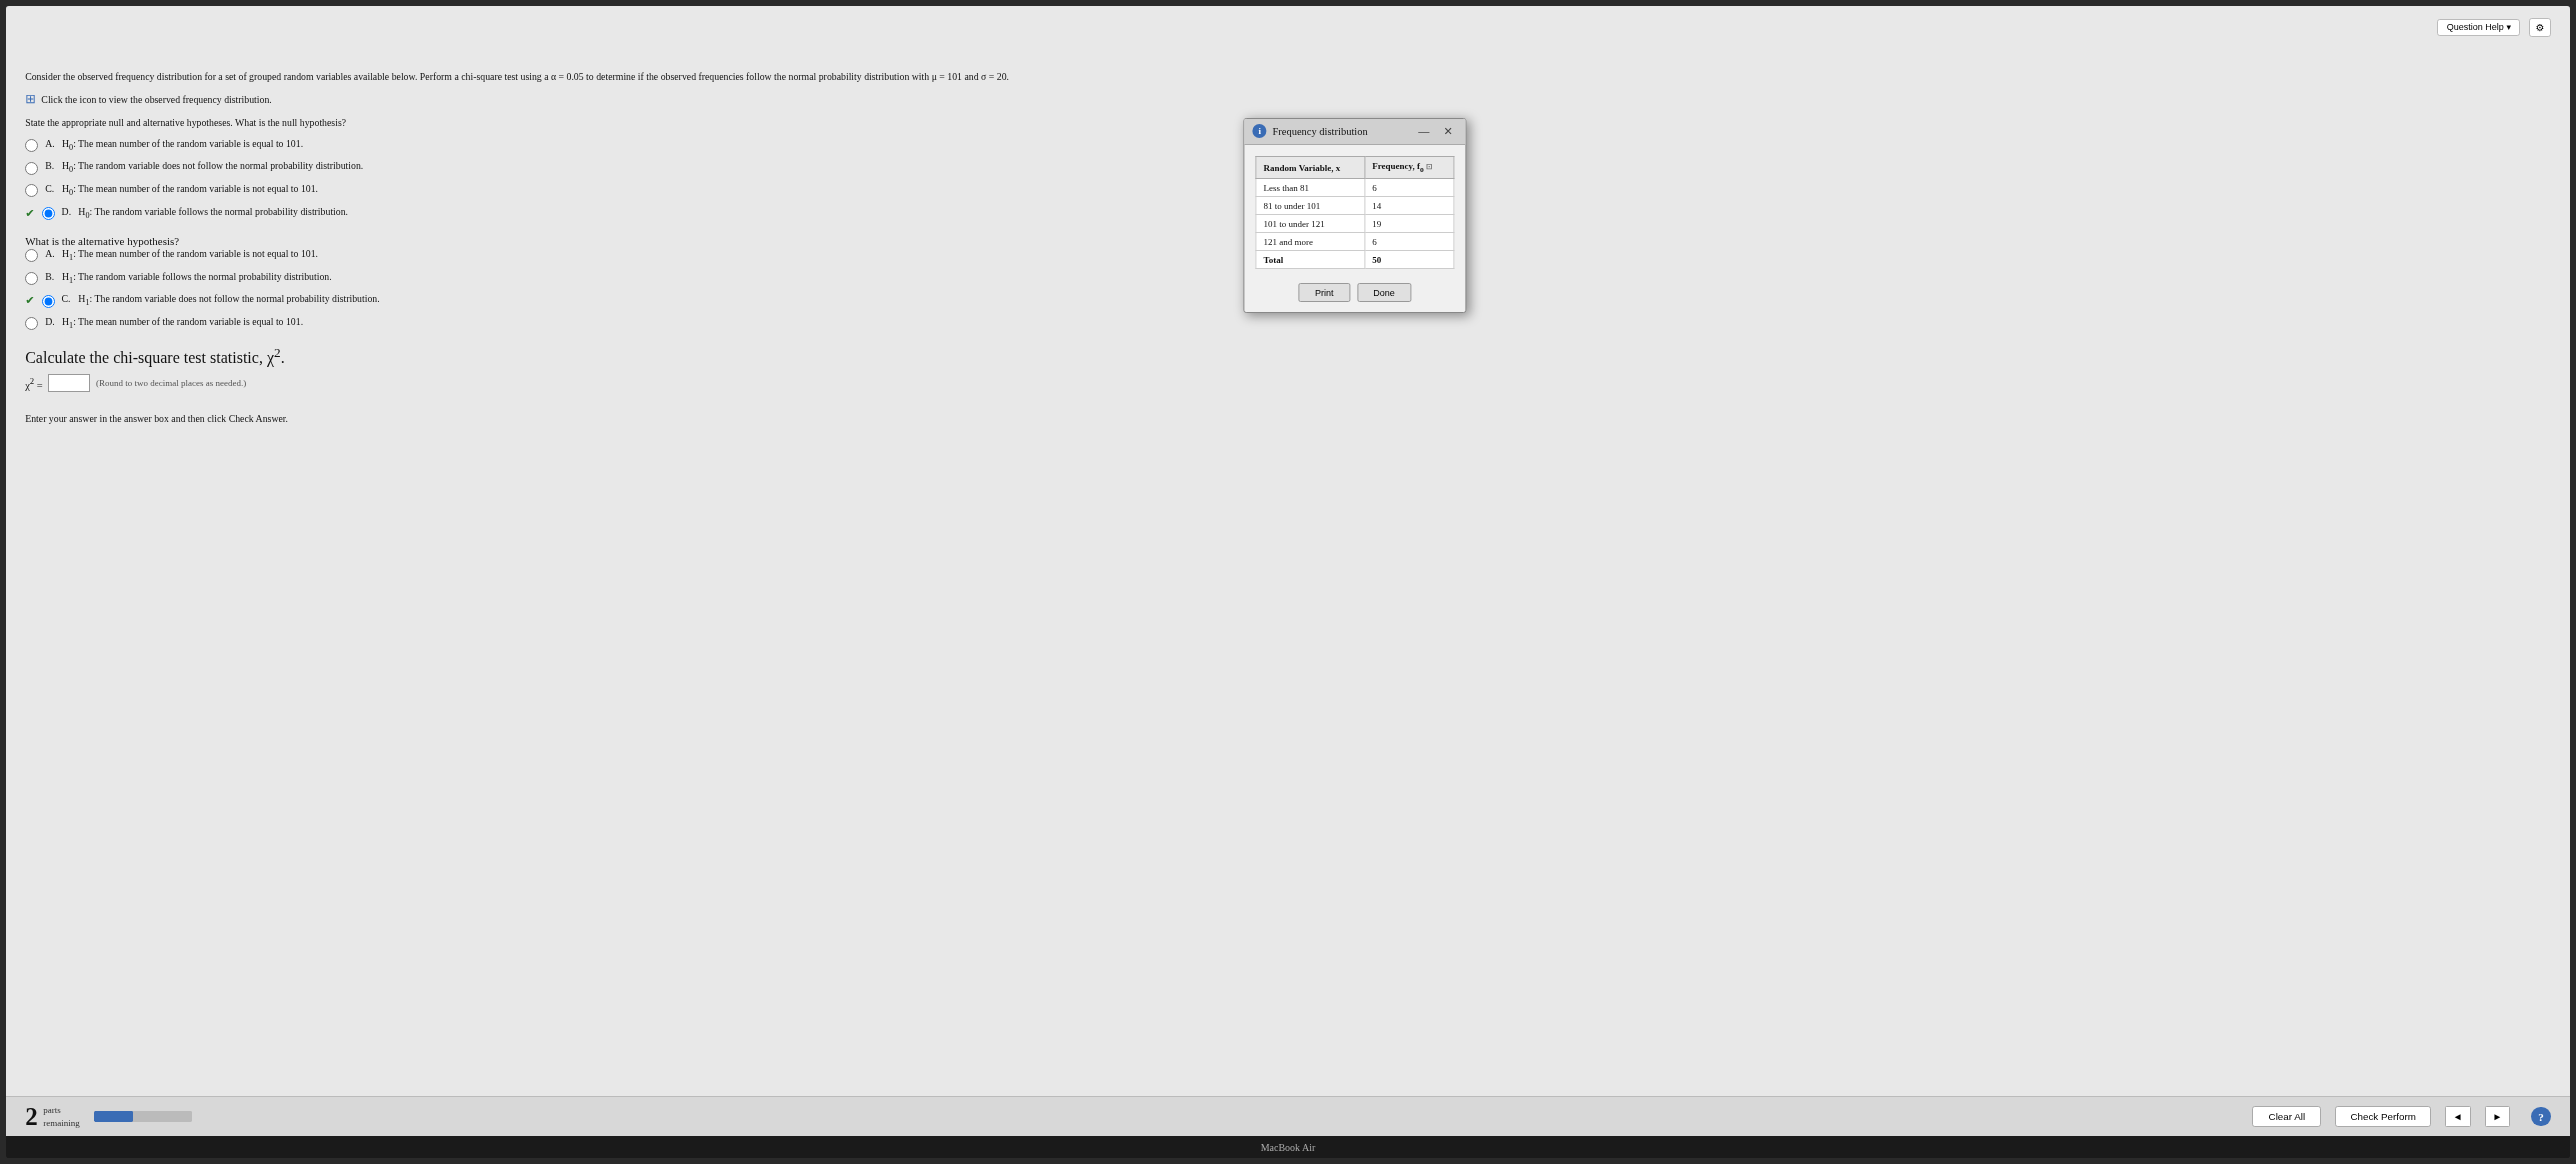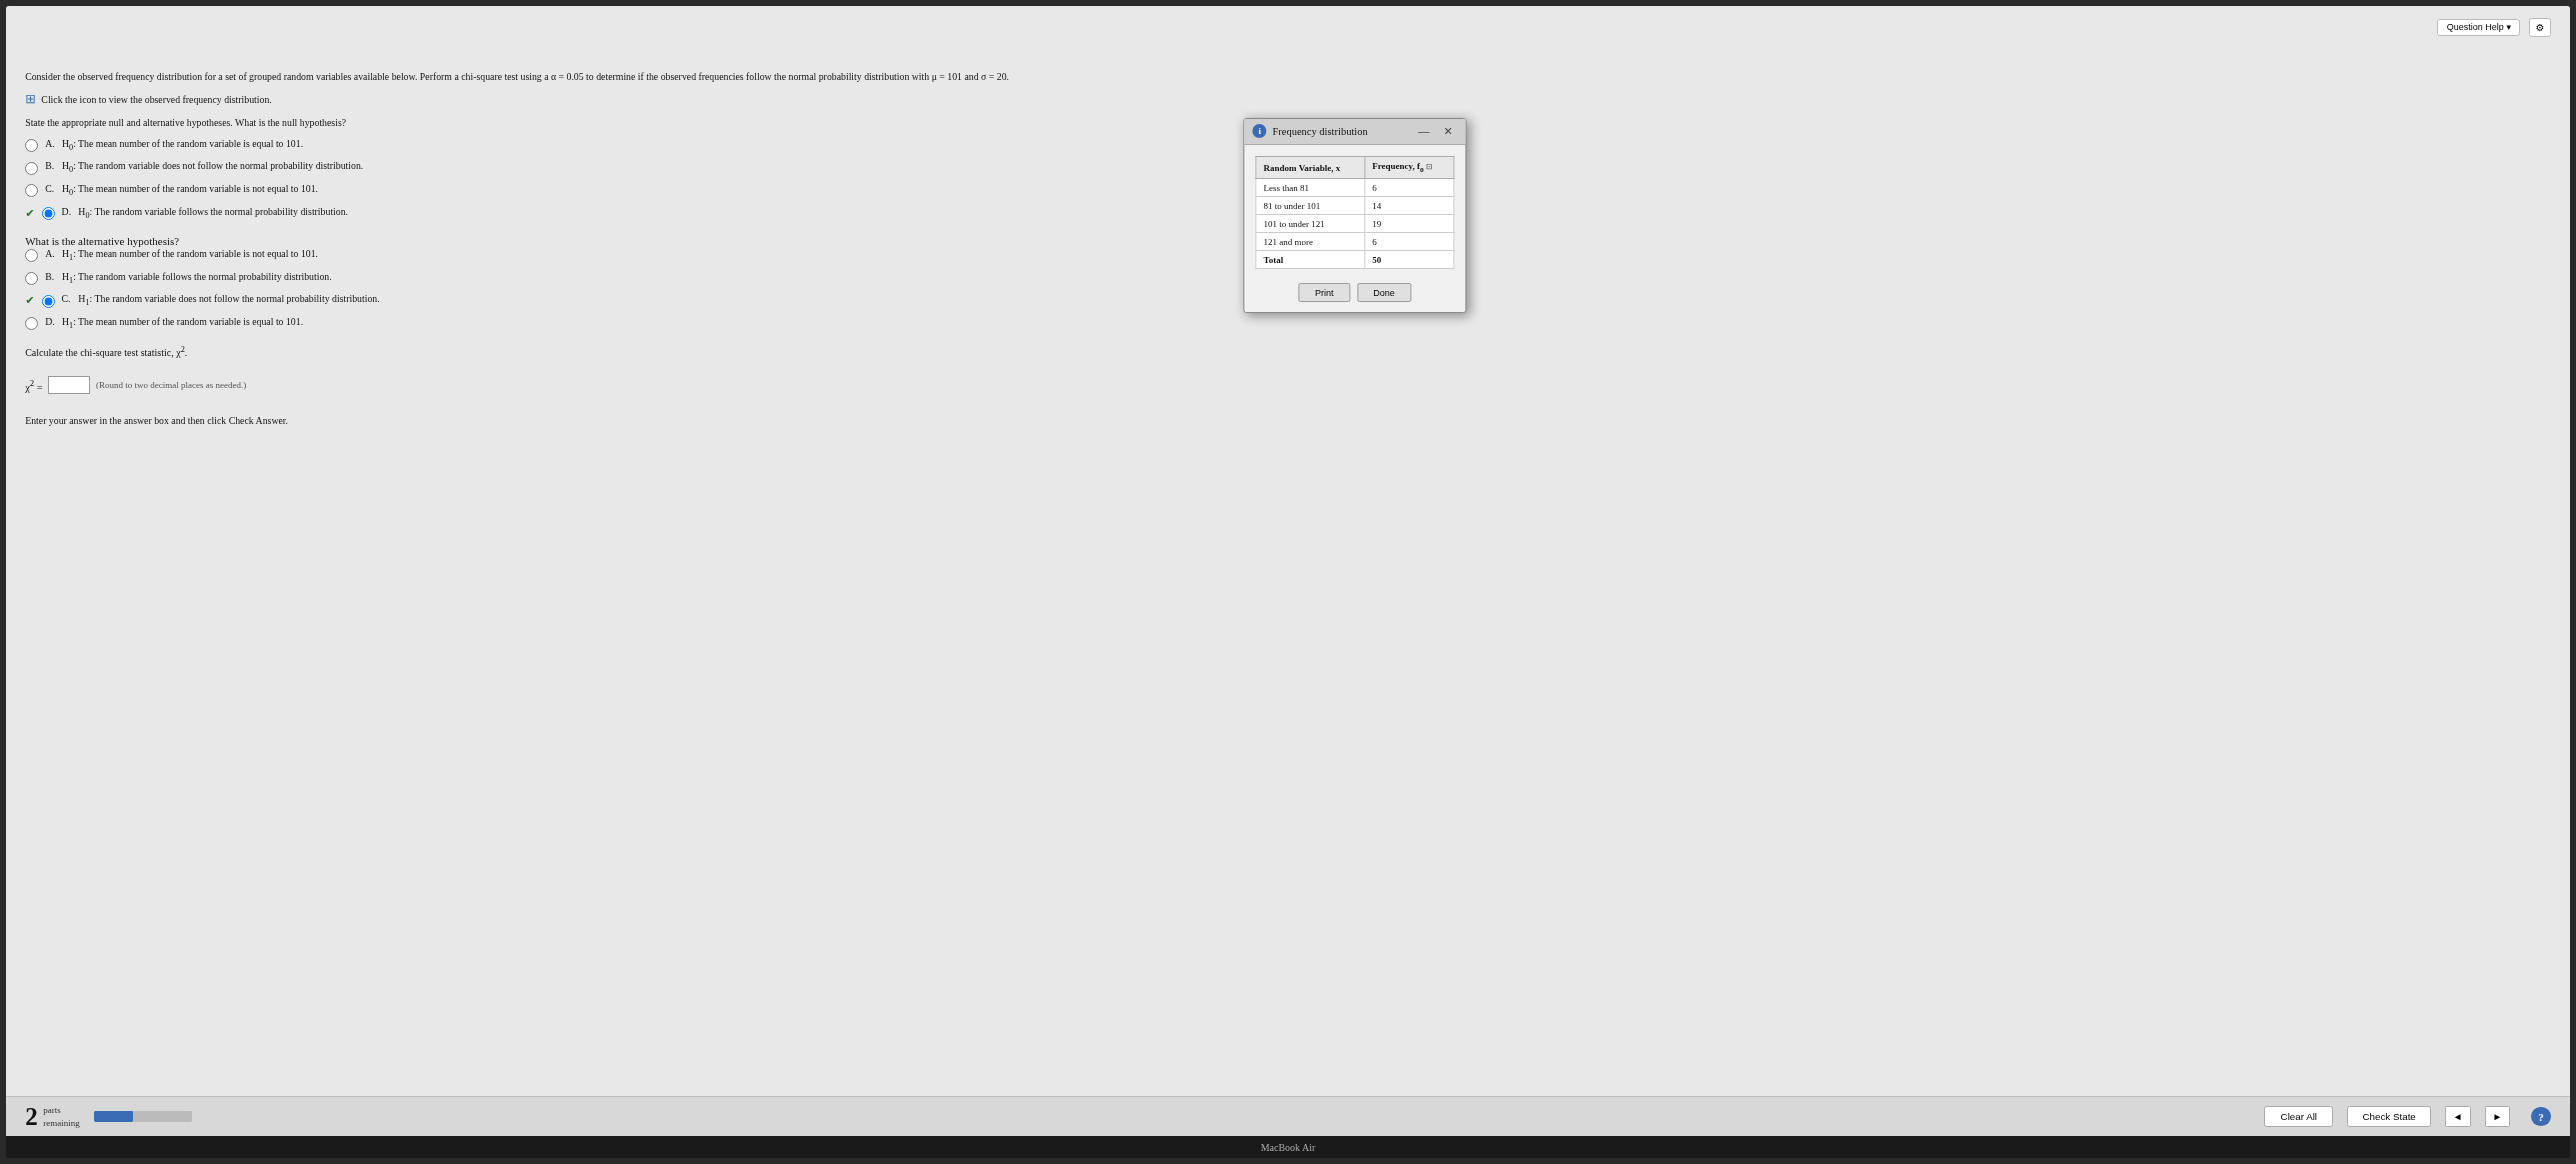--- a/index.html
+++ b/index.html
@@ -119,22 +119,22 @@
     .alt-question {
       font-size: 11px;
       margin-bottom: 0;
     }
 
     .chi-section {
       margin-top: 12.6px;
     }
 
     .chi-question {
-      font-size: 10px;
-      margin-bottom: 18px;
+      font-size: 16px;
+      margin-bottom: 7px;
     }
 
     .chi-input-row {
       display: flex;
       align-items: center;
       gap: 5.6px;
       font-size: 10.5px;
       margin-bottom: 4.2px;
     }
 
@@ -544,21 +544,21 @@
     </div>
   </div>
   <div class="progress-bar-bg">
     <div class="progress-bar-fill" style="width: 40%;"></div>
   </div>
 
   <div class="spacer"></div>
 
   <button class="clear-all-btn">Clear All</button>
 
-  <button class="check-answer-btn">Check State</button>
+  <button class="check-answer-btn">Check Perform</button>
 
   <button class="nav-btn">◄</button>
   <button class="nav-btn">►</button>
 
   <div class="help-circle">?</div>
 </div>
 
 <div class="macbook-bar">
   <span>MacBook Air</span>
 </div>

